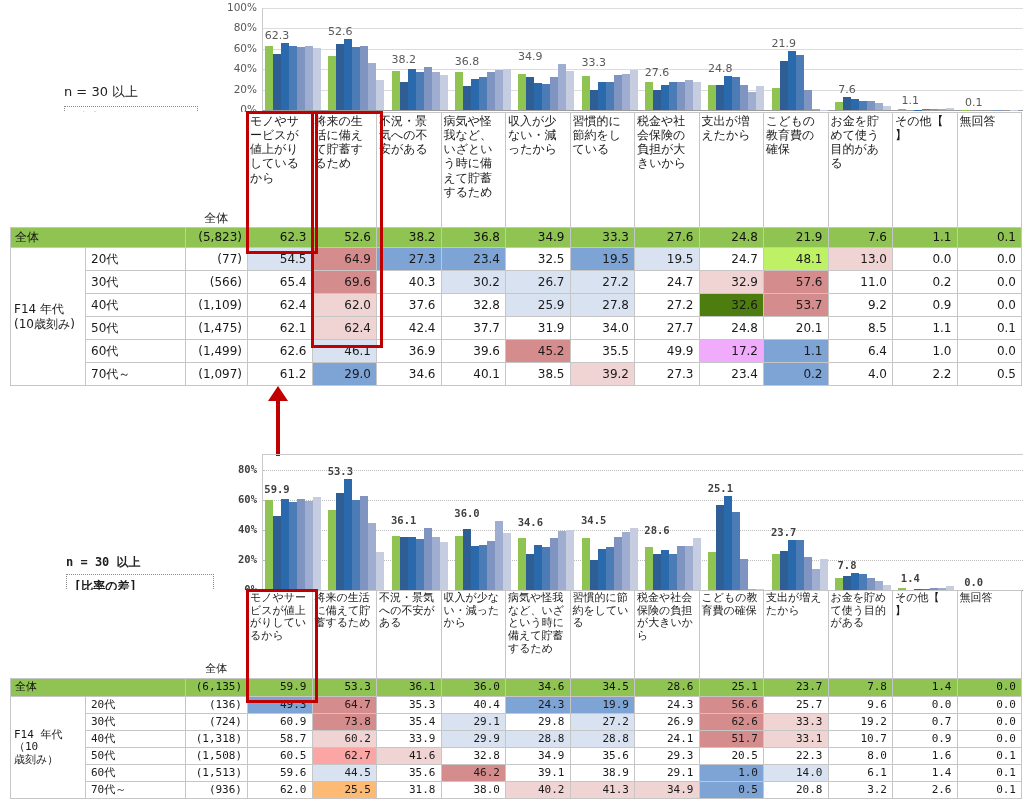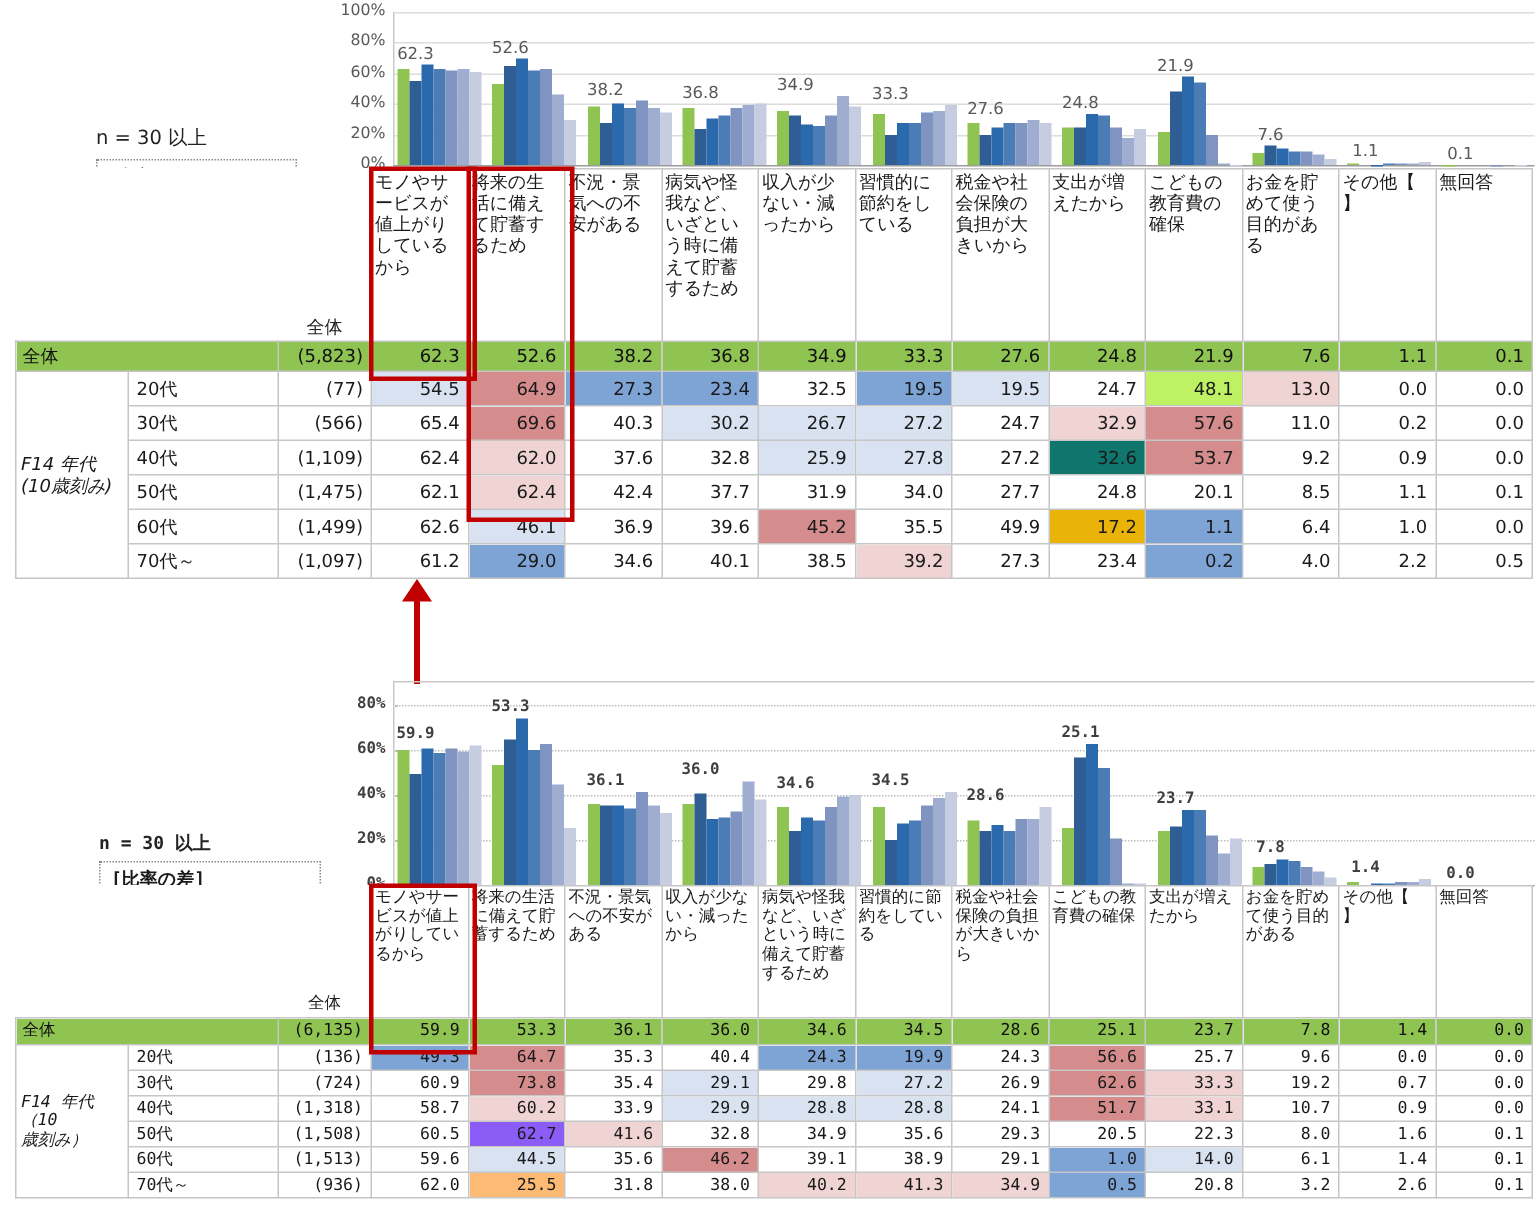--- a/index.html
+++ b/index.html
@@ -49,21 +49,21 @@
   #sec1 tr.total{height:18px;}
   tr.datarow{height:23px;}
   #sec1 tr.datarow{height:17px;}
   td.cat{border:1px solid #c6c6c6;padding:1px 2px;background:#fff;}
   td.corner{border:none;vertical-align:bottom;text-align:center;padding-bottom:2px;color:#222;}
   td.blank{border:none;}
   tr.total td{background:#8FC352;border:1px solid #c6c6c6;vertical-align:middle;color:#111;}
   td.tlabel{text-align:left;padding-left:4px;}
   td.num{text-align:right;padding-right:5px;vertical-align:middle;}
   tr.datarow td{border:1px solid #c6c6c6;vertical-align:middle;}
-  td.grp{vertical-align:top;padding:2px 3px;white-space:pre-line;font-style:italic;}
+  td.grp{vertical-align:top;padding:2px 3px;white-space:pre-line;}
   td.age{padding-left:5px;}
   .pre{white-space:pre-line;}
   
   .redbox{position:absolute;border:3px solid #C00000;pointer-events:none;}
   #sec0 .box1{left:246px;top:111px;width:66px;height:137px;}
   #sec0 .box2{left:311px;top:111px;width:66px;height:231px;}
   #sec1 .box1{left:246px;top:589px;width:66px;height:108px;}
   .arrow-stem{position:absolute;left:276px;top:399px;width:4px;height:57px;background:#C00000;}
   .arrow-head{position:absolute;left:268px;top:386px;width:0;height:0;
               border-left:10px solid transparent;border-right:10px solid transparent;
@@ -321,21 +321,21 @@
             <tr class="datarow">
               <td class="age">40代</td>
               <td class="num">(1,109)</td>
               <td class="num">62.4</td>
               <td class="num" style="background: rgb(240, 211, 211);">62.0</td>
               <td class="num">37.6</td>
               <td class="num">32.8</td>
               <td class="num" style="background: rgb(217, 226, 241);">25.9</td>
               <td class="num" style="background: rgb(217, 226, 241);">27.8</td>
               <td class="num">27.2</td>
-              <td class="num" style="background: #0f766e;">32.6</td>
+              <td class="num" style="background: #4d7c0f;">32.6</td>
               <td class="num" style="background: rgb(213, 140, 141);">53.7</td>
               <td class="num">9.2</td>
               <td class="num">0.9</td>
               <td class="num">0.0</td>
             </tr>
             <tr class="datarow">
               <td class="age">50代</td>
               <td class="num">(1,475)</td>
               <td class="num">62.1</td>
               <td class="num" style="background: rgb(240, 211, 211);">62.4</td>
@@ -353,21 +353,21 @@
             <tr class="datarow">
               <td class="age">60代</td>
               <td class="num">(1,499)</td>
               <td class="num">62.6</td>
               <td class="num" style="background: rgb(217, 226, 241);">46.1</td>
               <td class="num">36.9</td>
               <td class="num">39.6</td>
               <td class="num" style="background: rgb(213, 140, 141);">45.2</td>
               <td class="num">35.5</td>
               <td class="num">49.9</td>
-              <td class="num" style="background: #eab308;">17.2</td>
+              <td class="num" style="background: #f0abfc;">17.2</td>
               <td class="num" style="background: rgb(126, 163, 213);">1.1</td>
               <td class="num">6.4</td>
               <td class="num">1.0</td>
               <td class="num">0.0</td>
             </tr>
             <tr class="datarow">
               <td class="age">70代～</td>
               <td class="num">(1,097)</td>
               <td class="num">61.2</td>
               <td class="num" style="background: rgb(126, 163, 213);">29.0</td>
@@ -647,21 +647,21 @@
               <td class="num" style="background: rgb(213, 140, 141);">51.7</td>
               <td class="num" style="background: rgb(240, 211, 211);">33.1</td>
               <td class="num">10.7</td>
               <td class="num">0.9</td>
               <td class="num">0.0</td>
             </tr>
             <tr class="datarow">
               <td class="age">50代</td>
               <td class="num">(1,508)</td>
               <td class="num">60.5</td>
-              <td class="num" style="background: #8b5cf6;">62.7</td>
+              <td class="num" style="background: #fca5a5;">62.7</td>
               <td class="num" style="background: rgb(240, 211, 211);">41.6</td>
               <td class="num">32.8</td>
               <td class="num">34.9</td>
               <td class="num">35.6</td>
               <td class="num">29.3</td>
               <td class="num">20.5</td>
               <td class="num">22.3</td>
               <td class="num">8.0</td>
               <td class="num">1.6</td>
               <td class="num">0.1</td>

